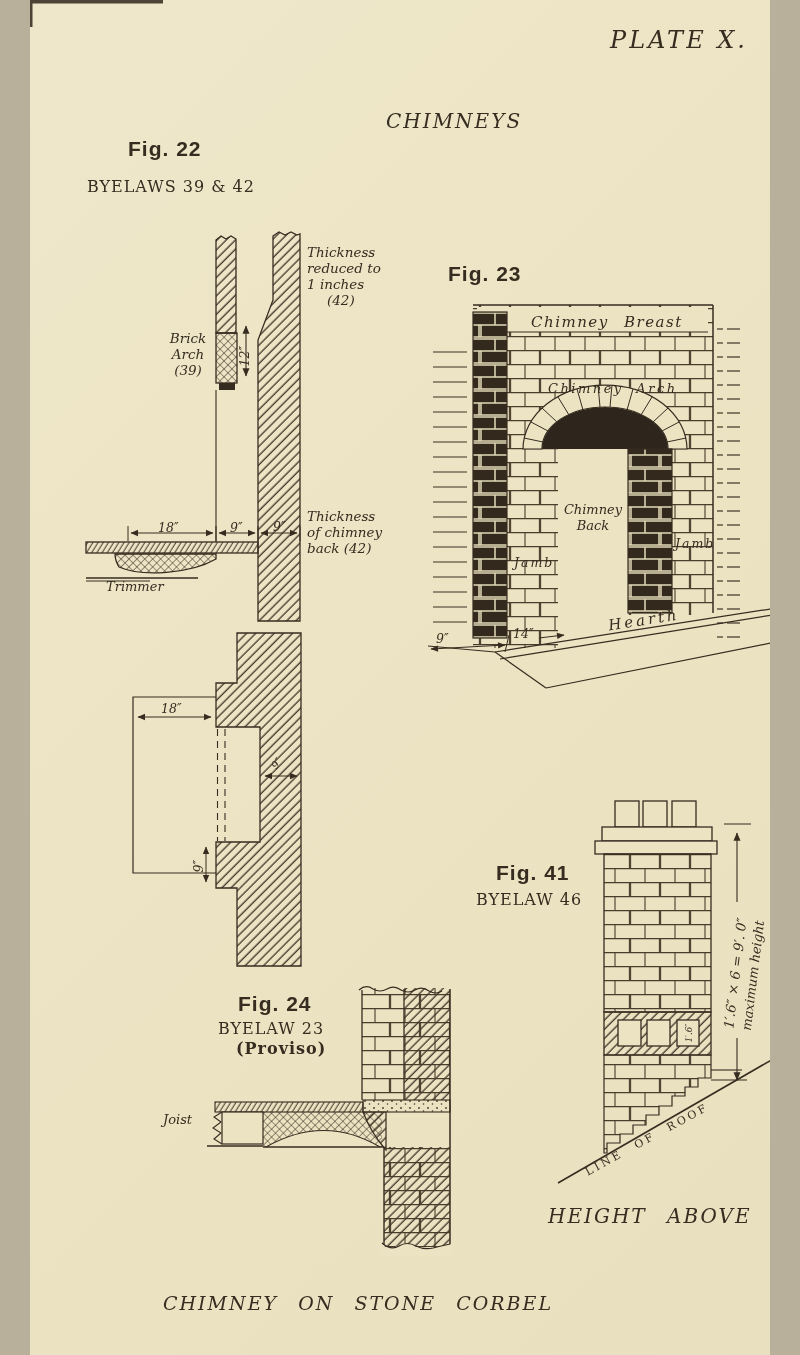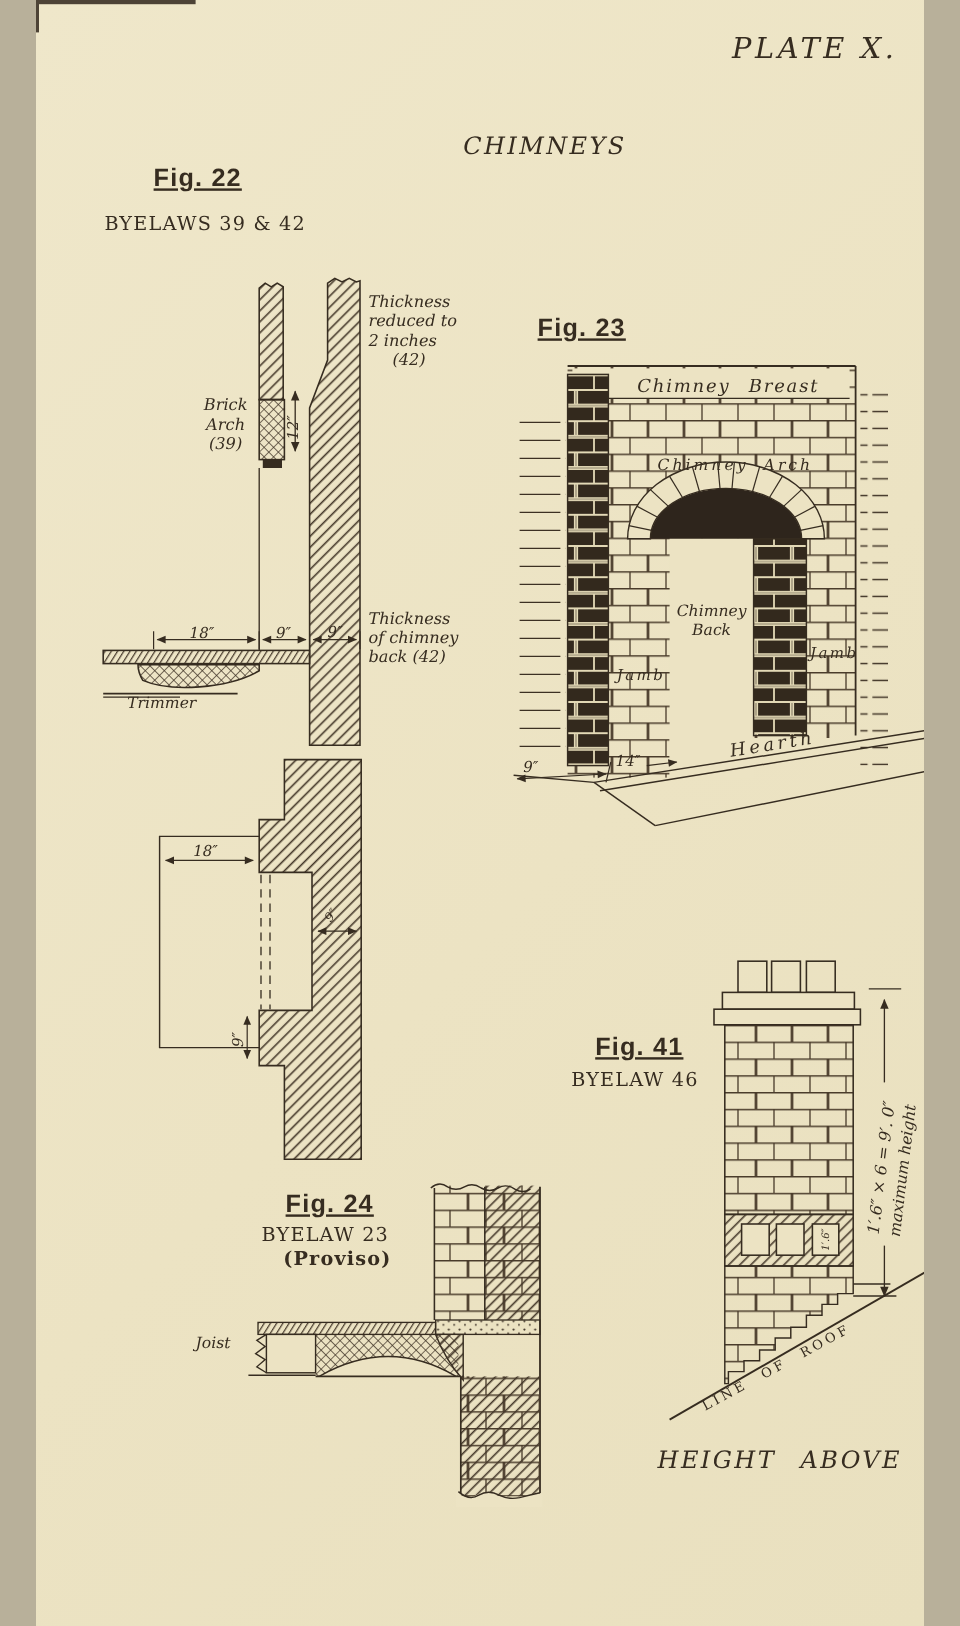--- a/index.html
+++ b/index.html
@@ -5,21 +5,21 @@
   html,body{margin:0;padding:0;background:#b8b09a;}
   .page{
     position:relative;width:740px;height:1355px;margin:0 auto;
     background:linear-gradient(135deg,#efe7ca 0%,#ece3c3 55%,#e9e0bf 100%);
     overflow:hidden;
     font-family:"DejaVu Serif", serif;
     color:#362c20;
   }
   .lbl{position:absolute;white-space:nowrap;}
   .ital{font-style:italic;}
-  .figtitle{font-family:"Liberation Sans", sans-serif;font-weight:700;font-size:21px;letter-spacing:1px;text-decoration:underline;}
+  .figtitle{font-family:"Liberation Sans", sans-serif;font-weight:700;font-size:21px;letter-spacing:1px;}
   .byelaw{font-size:16px;letter-spacing:1px;}
   .note{font-style:italic;font-size:13.5px;line-height:1.18;}
   .note div{white-space:nowrap;}
   .dim{font-style:italic;font-size:12.5px;}
   .smdim{font-style:italic;font-size:10.5px;}
   .caption{font-style:italic;font-size:20px;letter-spacing:2px;word-spacing:12px;}
   .rot90{transform:rotate(-90deg);transform-origin:center;}
   .center{text-align:center;}
   svg.plate{position:absolute;left:0;top:0;}
   .hand{font-style:italic;}
@@ -228,21 +228,21 @@
 <div class="lbl ital" style="right:22px;top:26px;font-size:24px;letter-spacing:3px;">PLATE X.</div>
 
 <div class="lbl ital" style="left:356px;top:109px;font-size:20px;letter-spacing:2px;">CHIMNEYS</div>
 
 <div class="lbl figtitle" style="left:98px;top:137px;">Fig. 22</div>
 <div class="lbl byelaw" style="left:57px;top:177px;">BYELAWS 39 &amp; 42</div>
 
 <div class="lbl note" style="left:277px;top:245px;">
   <div>Thickness</div>
   <div>reduced to</div>
-  <div>2  inches</div>
+  <div>1  inches</div>
   <div style="padding-left:20px;font-style:italic;">(42)</div>
 </div>
 
 <div class="lbl note center" style="left:132px;top:331px;width:52px;">
   <div>Brick</div>
   <div>Arch</div>
   <div>(39)</div>
 </div>
 
 <div class="lbl dim rot90" style="left:199px;top:344px;width:30px;">12″</div>
@@ -282,14 +282,15 @@
 <div class="lbl hand" style="left:133px;top:1112px;font-size:13px;">Joist</div>
 
 <div class="lbl figtitle" style="left:466px;top:861px;">Fig. 41</div>
 <div class="lbl byelaw" style="left:446px;top:890px;">BYELAW 46</div>
 <div class="lbl hand center" style="left:605px;top:965px;width:200px;font-size:13.5px;transform:rotate(-83deg);">1′.6″ × 6 = 9′. 0″</div>
 <div class="lbl hand center" style="left:638px;top:968px;width:170px;font-size:13px;transform:rotate(-83deg);">maximum height</div>
 <div class="lbl hand center rot90" style="left:644px;top:1028px;width:30px;font-size:8.5px;">1′.6″</div>
 <div class="lbl center" style="left:532px;top:1133px;width:170px;font-size:11px;letter-spacing:3px;word-spacing:8px;transform:rotate(-28.5deg);">LINE  OF  ROOF</div>
 
 <div class="lbl caption" style="left:518px;top:1204px;">HEIGHT ABOVE ROOF</div>
+<div class="lbl caption" style="left:133px;top:1292px;font-size:19px;">CHIMNEY ON STONE CORBEL</div>
 
 </div>
 
 </body></html>

